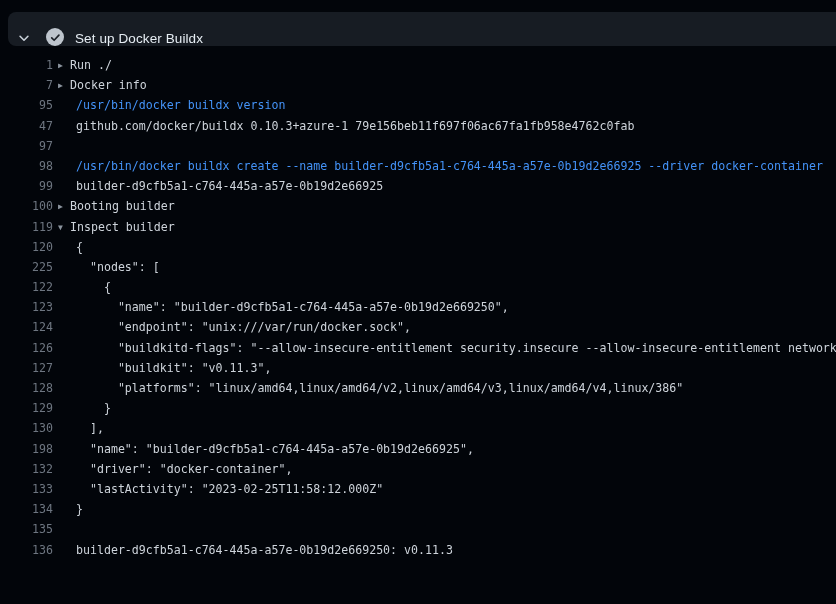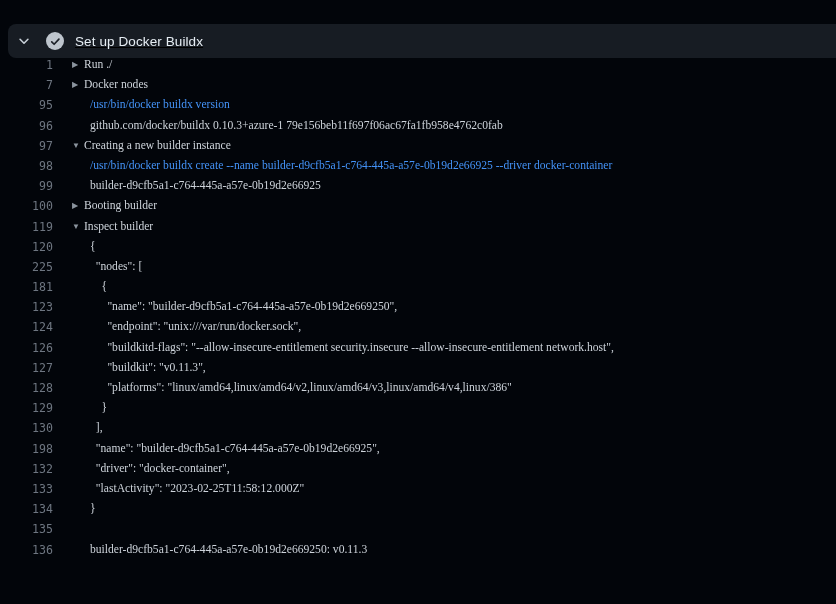--- a/index.html
+++ b/index.html
@@ -13,29 +13,28 @@
   .page {
     position: relative;
     width: 836px;
     height: 604px;
     background: #02050a;
     font-family: "DejaVu Sans Mono", "Liberation Mono", monospace;
   }
   .step-header {
     position: absolute;
     left: 8px;
-    top: 24px;
+    top: 12px;
     width: calc(100% - 8px);
     height: 34px;
     background: #171c23;
     border-radius: 8px 0 0 8px;
     display: flex;
-    align-items: center;
+    align-items: flex-end;
     cursor: pointer;
-    text-decoration: underline;
   }
   .chev {
     width: 16px;
     height: 16px;
     margin-left: 8px;
     display: flex;
     align-items: center;
     justify-content: center;
   }
   .check {
@@ -73,24 +72,23 @@
     white-space: pre;
   }
   .log-row .num {
     width: 53px;
     flex: none;
     text-align: right;
     color: #6e7681;
     cursor: pointer;
   }
   .log-row .body {
-    margin-left: 19px;
+    margin-left: 5px;
     flex: none;
     white-space: pre;
-    font-family: Liberation Serif, serif;
   }
   .log-row .marker {
     display: inline-block;
     width: 12px;
     font-size: 8px;
     color: #8b949e;
     vertical-align: 1px;
   }
   .log-row.group-collapsed, .log-row.group-expanded { cursor: pointer; }
   .log-row.group-collapsed .text,
@@ -120,31 +118,31 @@
     <span class="check">
       <svg width="11" height="11" viewBox="0 0 16 16" aria-hidden="true">
         <path d="M2.5 8.5l3.5 3.5 7-7.5" fill="none" stroke="#1b2027" stroke-width="2.4" stroke-linecap="round" stroke-linejoin="round"></path>
       </svg>
     </span>
     <span class="title">Set up Docker Buildx</span>
   </div>
 
   <div class="log">
       <div class="log-row group-collapsed"><span class="num">1</span><span class="body"><span class="marker">▶</span><span class="text">Run ./</span></span></div>
-      <div class="log-row group-collapsed"><span class="num">7</span><span class="body"><span class="marker">▶</span><span class="text">Docker nodes</span></span></div>
+      <div class="log-row group-collapsed"><span class="num">7</span><span class="body"><span class="marker">▶</span><span class="text">Docker info</span></span></div>
       <div class="log-row command"><span class="num">95</span><span class="body"><span class="text">/usr/bin/docker buildx version</span></span></div>
-      <div class="log-row output"><span class="num">96</span><span class="body"><span class="text">github.com/docker/buildx 0.10.3+azure-1 79e156beb11f697f06ac67fa1fb958e4762c0fab</span></span></div>
-      <div class="log-row group-expanded"><span class="num">97</span><span class="body"><span class="marker">▼</span><span class="text">Creating a new builder instance</span></span></div>
+      <div class="log-row output"><span class="num">47</span><span class="body"><span class="text">github.com/docker/buildx 0.10.3+azure-1 79e156beb11f697f06ac67fa1fb958e4762c0fab</span></span></div>
+      <div class="log-row group-expanded"><span class="num">97</span></div>
       <div class="log-row command"><span class="num">98</span><span class="body"><span class="text">/usr/bin/docker buildx create --name builder-d9cfb5a1-c764-445a-a57e-0b19d2e66925 --driver docker-container</span></span></div>
       <div class="log-row output"><span class="num">99</span><span class="body"><span class="text">builder-d9cfb5a1-c764-445a-a57e-0b19d2e66925</span></span></div>
       <div class="log-row group-collapsed"><span class="num">100</span><span class="body"><span class="marker">▶</span><span class="text">Booting builder</span></span></div>
       <div class="log-row group-expanded"><span class="num">119</span><span class="body"><span class="marker">▼</span><span class="text">Inspect builder</span></span></div>
       <div class="log-row output"><span class="num">120</span><span class="body"><span class="text">{</span></span></div>
       <div class="log-row output"><span class="num">225</span><span class="body"><span class="text">  "nodes": [</span></span></div>
-      <div class="log-row output"><span class="num">181</span><span class="body"><span class="text">    {</span></span></div>
+      <div class="log-row output"><span class="num">122</span><span class="body"><span class="text">    {</span></span></div>
       <div class="log-row output"><span class="num">123</span><span class="body"><span class="text">      "name": "builder-d9cfb5a1-c764-445a-a57e-0b19d2e669250",</span></span></div>
       <div class="log-row output"><span class="num">124</span><span class="body"><span class="text">      "endpoint": "unix:///var/run/docker.sock",</span></span></div>
       <div class="log-row output"><span class="num">126</span><span class="body"><span class="text">      "buildkitd-flags": "--allow-insecure-entitlement security.insecure --allow-insecure-entitlement network.host",</span></span></div>
       <div class="log-row output"><span class="num">127</span><span class="body"><span class="text">      "buildkit": "v0.11.3",</span></span></div>
       <div class="log-row output"><span class="num">128</span><span class="body"><span class="text">      "platforms": "linux/amd64,linux/amd64/v2,linux/amd64/v3,linux/amd64/v4,linux/386"</span></span></div>
       <div class="log-row output"><span class="num">129</span><span class="body"><span class="text">    }</span></span></div>
       <div class="log-row output"><span class="num">130</span><span class="body"><span class="text">  ],</span></span></div>
       <div class="log-row output"><span class="num">198</span><span class="body"><span class="text">  "name": "builder-d9cfb5a1-c764-445a-a57e-0b19d2e66925",</span></span></div>
       <div class="log-row output"><span class="num">132</span><span class="body"><span class="text">  "driver": "docker-container",</span></span></div>
       <div class="log-row output"><span class="num">133</span><span class="body"><span class="text">  "lastActivity": "2023-02-25T11:58:12.000Z"</span></span></div>

